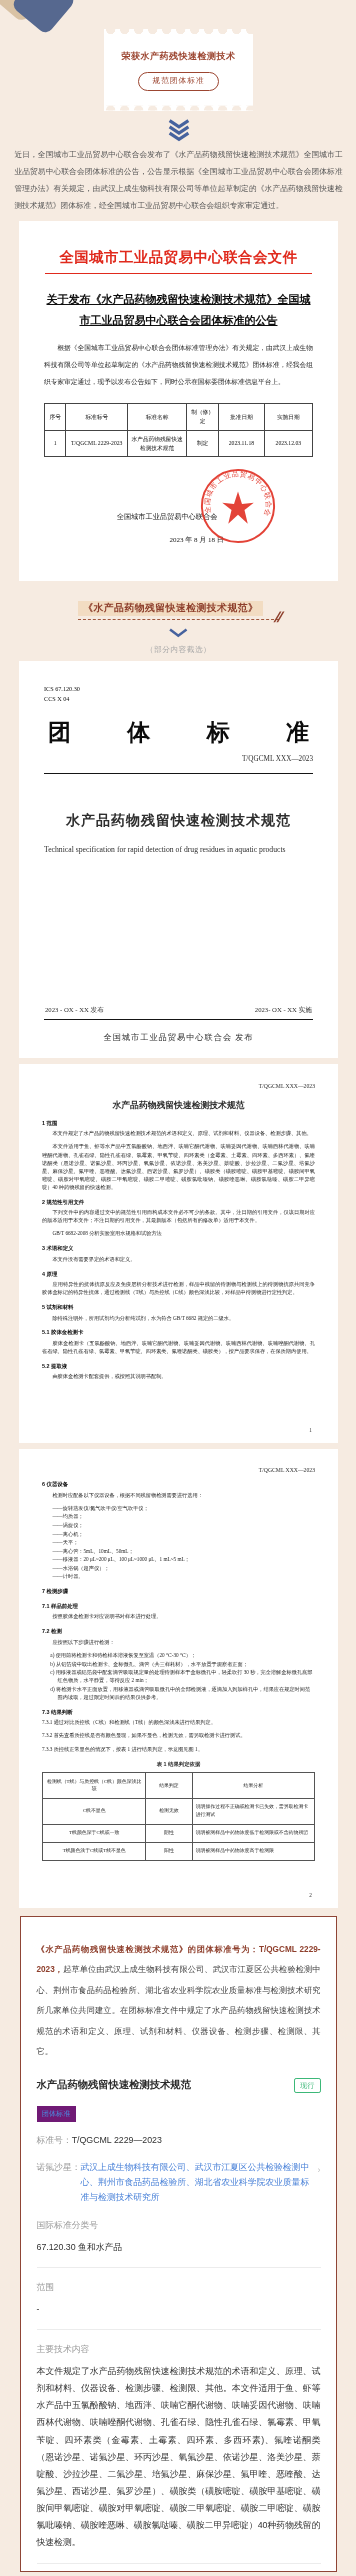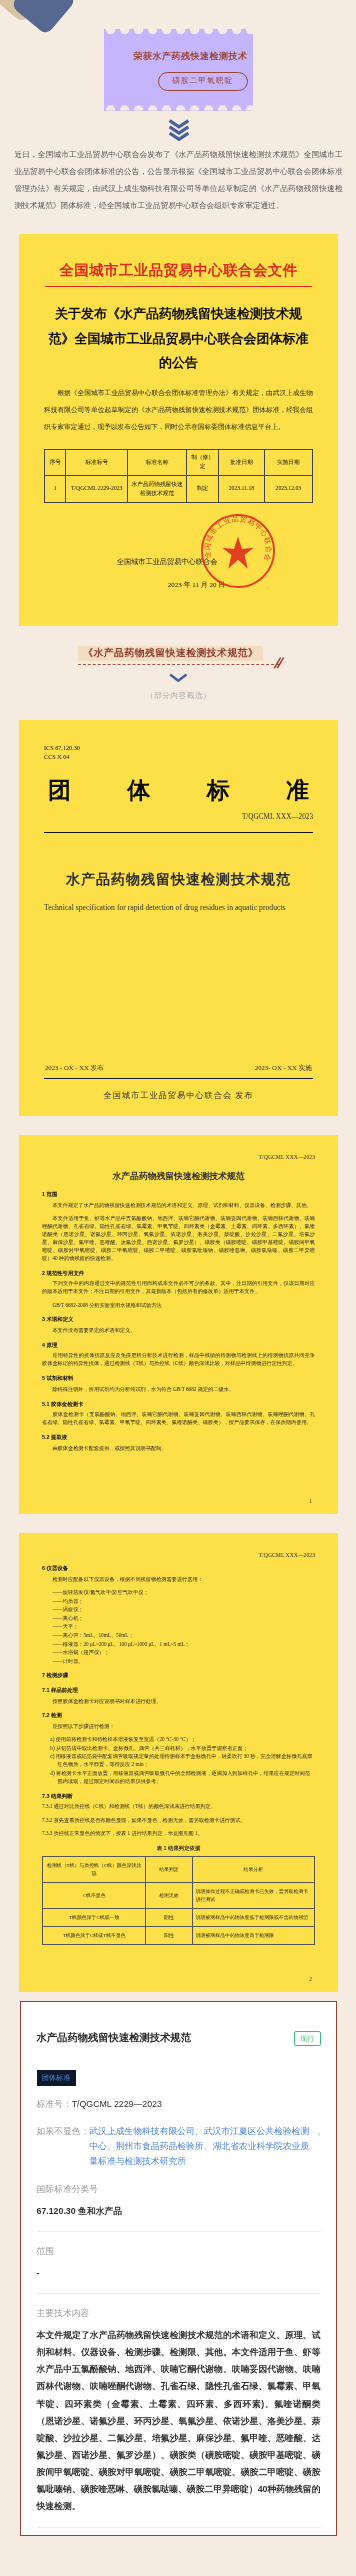--- a/index.html
+++ b/index.html
@@ -8,43 +8,43 @@
     background:#f6ebe1; font-family:"Liberation Sans","DejaVu Sans",sans-serif;
   }
   .serif { font-family:"Liberation Serif","DejaVu Serif",serif; }
 
   
   .shape { position:absolute; border-radius:8.2px; }
   .dec-tl-tan  { width:40px; height:40px; background:#d9c2a4; transform:rotate(40deg); top:-25px; left:0px; }
   .dec-tl-blue { width:47px; height:47px; background:#56688f; transform:rotate(40deg); top:-20.6px; left:19.6px; }
 
   
-  .stamp { position:relative; width:138px; margin:29px auto 0; background:#c4b5fd; padding:20.6px 5.2px 19.6px; text-align:right; }
+  .stamp { position:relative; width:138px; margin:29px auto 0; background:#ffffff; padding:20.6px 5.2px 19.6px; text-align:center; }
   .stamp::before, .stamp::after { content:""; position:absolute; left:0; width:100%; height:4.6px;
     background-image:radial-gradient(circle at 6.7px 0px, #f6ebe1 4.6px, rgba(0,0,0,0) 4.9px);
     background-size:14px 4.6px; background-repeat:repeat-x; }
   .stamp::before { top:0; }
   .stamp::after  { bottom:0; transform:scaleY(-1); }
   .stamp-title { color:#9c4631; font-size:9px; font-weight:bold; letter-spacing:0.5px; }
   .stamp-pill { display:inline-block; margin-top:9.3px; border:1px solid #9c4631; border-radius:11.3px;
     color:#9c4631; font-size:7.7px; padding:3.6px 13.4px; letter-spacing:1px; }
   .chev { display:block; margin:8.2px auto 0; }
 
   
   .intro { margin:5.2px 14.4px 0; font-size:7.7px; line-height:2.2; text-align:justify; color:#575757; }
 
   
-  .doc-card { width:319px; margin:19px auto 0; background:#fde047; box-sizing:border-box; color:#2e2e2e; }
+  .doc-card { width:319px; margin:6px auto 0; background:#ffffff; box-sizing:border-box; color:#2e2e2e; }
 
   
   .ann { padding:27px 25px 13.4px; }
   .ann-org-title { text-align:center; color:#e02a1d; font-weight:bold; font-size:14.4px; letter-spacing:0.5px;
     font-family:"Liberation Serif","DejaVu Serif",serif; }
   .ann-rule { height:1.5px; background:#e02a1d; margin:6.2px 1px 0; }
-  .ann-heading { text-align:center; font-weight:bold; font-size:13px; line-height:1.9; margin-top:14.4px; color:#0f0f0f; }
+  .ann-heading { text-align:center; font-weight:bold; font-size:11px; line-height:1.9; margin-top:14.4px; color:#0f0f0f;text-decoration:underline; }
   .ann-body { font-family:"Liberation Serif","DejaVu Serif",serif; font-size:6.7px; line-height:2.55;
     text-align:justify; margin-top:8.2px; text-indent:2em; color:#1d1d1d; }
   .ann-table { width:100%; border-collapse:collapse; margin-top:13.4px; text-align:center;
     font-family:"Liberation Serif","DejaVu Serif",serif; font-size:5.7px; color:#111; }
   .ann-table th, .ann-table td { border:0.5px solid #444; padding:3.6px 1.5px; font-weight:normal; line-height:1.6; }
   .seal-area { position:relative; height:103px; margin-top:7.2px; }
   .seal-org  { position:absolute; top:47px; left:0; right:23px; text-align:center; font-size:7.2px; color:#161616;
     font-family:"Liberation Serif","DejaVu Serif",serif; z-index:1; }
   .seal-date { position:absolute; top:70px; left:36px; right:0; text-align:center; font-size:7px; color:#161616;
     font-family:"Liberation Serif","DejaVu Serif",serif; z-index:1; }
@@ -96,42 +96,42 @@
     padding:14.4px 15.5px 7.2px; position:relative; }
   .lead { font-size:8.2px; line-height:2.5; text-align:justify; color:#3f3f3f; }
   .lead .hl-bold { color:#8e3f2c; font-weight:bold; }
 
   
   .std-info { margin-top:15.5px; }
   .si-head { display:flex; justify-content:space-between; align-items:flex-start; }
   .si-title { font-size:10.3px; font-weight:bold; color:#2b2b2b; line-height:1.4; }
   .si-status { border:1px solid #3cb878; color:#3cb878; font-size:7.2px; padding:1.5px 5.2px; border-radius:2.1px;
     white-space:nowrap; margin-left:8.2px;font-family:Liberation Serif, serif; }
-  .si-type { display:inline-block; background:#0f172a; color:#4a8fe2; font-size:7.2px; padding:2.6px 5.2px; margin-top:24px; }
+  .si-type { display:inline-block; background:#701a75; color:#4a8fe2; font-size:7.2px; padding:2.6px 5.2px; margin-top:13px; }
   .si-row { display:flex; margin-top:11.3px; font-size:8.8px; line-height:1.75; position:relative; padding-right:10.3px; }
   .si-label { color:#9a9a9a; white-space:nowrap; }
   .si-value { color:#323232; }
   .si-value.blue { color:#4a82d8; }
   .si-chevron { position:absolute; right:0; top:3.1px; color:#c0c0c0; font-size:8.8px; }
   .si-block { margin-top:13.4px; padding-bottom:11.3px; border-bottom:0.5px solid #ececec; }
   .si-block.first { margin-top:14px; }
   .si-block .si-label { display:block; font-size:8.8px; }
-  .si-block .si-value { display:block; margin-top:7.2px; font-size:8.8px; line-height:1.95; text-align:justify;font-weight:bold; }
+  .si-block .si-value { display:block; margin-top:7.2px; font-size:8.8px; line-height:1.95; text-align:justify; }
 </style>
 </head>
 <body>
 
 <div>
   <div class="shape dec-tl-tan"></div>
   <div class="shape dec-tl-blue"></div>
 </div>
 
 <div class="stamp">
   <div class="stamp-title">荣获水产药残快速检测技术</div>
-  <div class="stamp-pill">磺胺二甲氧嘧啶</div>
+  <div class="stamp-pill">规范团体标准</div>
 </div>
 
 <svg class="chev" width="24" height="23" viewBox="0 0 46 44">
   <g fill="none" stroke="#46629e" stroke-width="6">
     <path d="M5 3 L23 15 L41 3"></path>
       <path d="M5 15 L23 27 L41 15"></path>
       <path d="M5 27 L23 39 L41 27"></path>
   </g>
 </svg>
 
@@ -159,21 +159,21 @@
       <td>水产品药物残留快速检测技术规范</td>
       <td>制定</td>
       <td>2023.11.18</td>
       <td>2023.12.03</td>
     </tr>
   </tbody>
     </table>
 
   <div class="seal-area">
     <div class="seal-org">全国城市工业品贸易中心联合会</div>
-    <div class="seal-date">2023 年 11 月 20 日</div>
+    <div class="seal-date">2023 年 8 月 18 日</div>
     <svg class="seal-svg" viewBox="0 0 160 160">
       <circle cx="80" cy="80" r="74" fill="none" stroke="#e02a1d" stroke-width="4"></circle>
       <path d="M80 50 L88.2 75.8 L112.3 73.5 L93.3 88.3 L100 116.5 L80 98 L60 116.5 L66.7 88.3 L47.7 73.5 L71.8 75.8 Z" fill="#e02a1d"></path>
       <defs>
           <path id="sealArc" d="M 26 98 A 58 58 0 1 1 134 98" fill="none"></path>
         </defs>
       <text font-size="14.5" fill="#e02a1d" letter-spacing="1.5">
         <textPath href="#sealArc" startOffset="4">全国城市工业品贸易中心联合会</textPath>
       </text>
     </svg>
@@ -286,34 +286,37 @@
       <td>阳性</td>
       <td class="left">说明被测样品中药物浓度高于检测限</td>
     </tr>
   </tbody>
     </table>
   <div class="spacer60"></div>
   <div class="page-no">2</div>
 </div>
 
 <div class="info-box">
+  <p class="lead">
+    <span class="hl-bold">《水产品药物残留快速检测技术规范》的团体标准号为：T/QGCML 2229-2023，</span><span>起草单位由武汉上成生物科技有限公司、武汉市江夏区公共检验检测中心、荆州市食品药品检验所、湖北省农业科学院农业质量标准与检测技术研究所几家单位共同建立。在团标标准文件中规定了水产品药物残留快速检测技术规范的术语和定义、原理、试剂和材料、仪器设备、检测步骤、检测限、其它。</span>
+  </p>
 
   <div class="std-info">
     <div class="si-head">
       <div class="si-title">水产品药物残留快速检测技术规范</div>
       <div class="si-status">现行</div>
     </div>
     <div class="si-type">团体标准</div>
 
     <div class="si-row">
       <span class="si-label">标准号：</span>
       <span class="si-value">T/QGCML 2229—2023</span>
     </div>
     <div class="si-row">
-      <span class="si-label">如果不显色：</span>
+      <span class="si-label">诺氟沙星：</span>
       <span class="si-value blue">武汉上成生物科技有限公司、武汉市江夏区公共检验检测中心、荆州市食品药品检验所、湖北省农业科学院农业质量标准与检测技术研究所</span>
       <span class="si-chevron">›</span>
     </div>
 
     <div class="si-block first">
       <span class="si-label">国际标准分类号</span>
       <span class="si-value">67.120.30 鱼和水产品</span>
     </div>
     <div class="si-block">
       <span class="si-label">范围</span>

